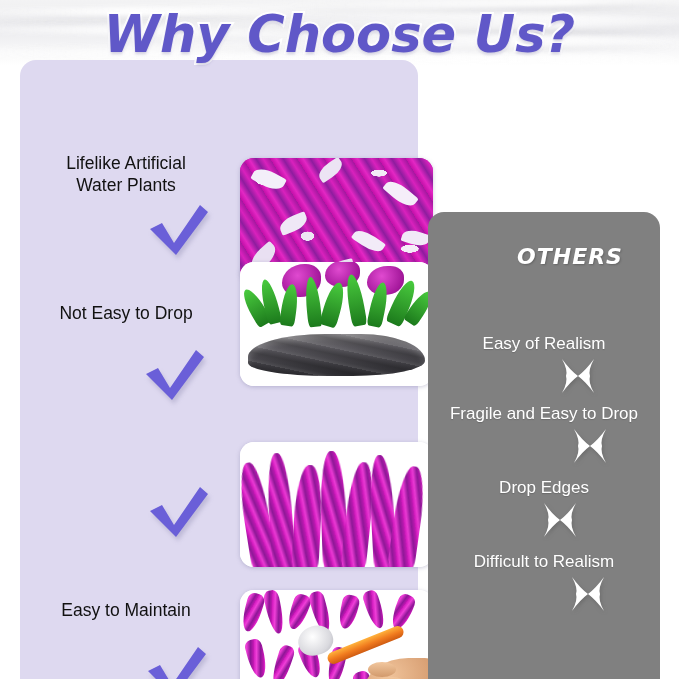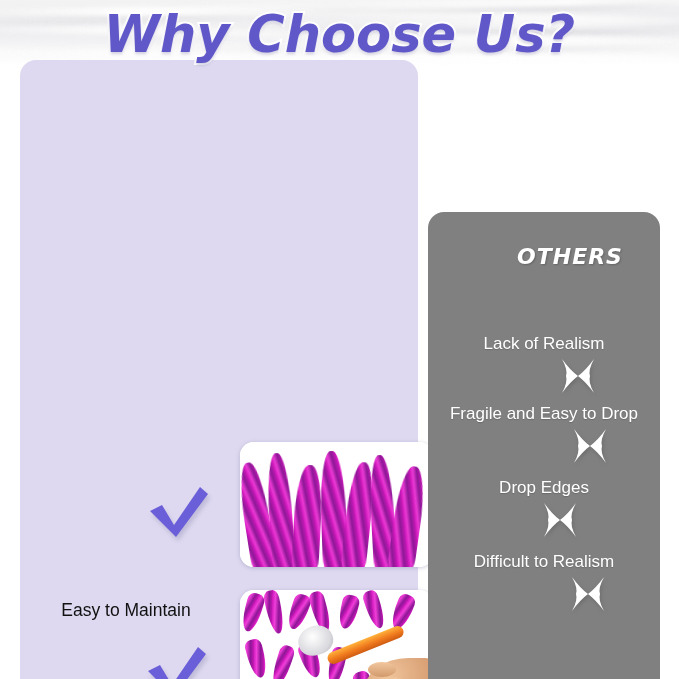--- a/index.html
+++ b/index.html
@@ -293,21 +293,62 @@
   <div class="wave w2"></div>
   <div class="wave w3"></div>
   <div class="wave w4"></div>
   <div class="wave w5"></div>
   <div class="wave w6"></div>
 </div>
 <div class="main-title">Why Choose Us?</div>
 
 <div class="ours-panel">
 
-
+  <div class="ours-row r1">
+    <div class="ours-label">Lifelike Artificial<br>Water Plants</div>
+    <svg class="check" viewBox="0 0 62 54">
+      <path d="M2 26 L14 20 L26 40 L52 2 L60 9 L28 52 Z" fill="#6a5fd8"></path>
+    </svg>
+    <div class="thumb">
+      <div class="thumb-art art-leaves-close">
+        <div class="leaf" style="left:6%;top:10%;width:17%;height:13%;background:#f3eff9;transform:rotate(28deg);"></div>
+        <div class="leaf" style="left:40%;top:4%;width:14%;height:11%;background:#ece4f4;transform:rotate(-34deg);"></div>
+        <div class="leaf" style="left:74%;top:22%;width:18%;height:12%;background:#f5eef9;transform:rotate(40deg);"></div>
+        <div class="leaf" style="left:20%;top:46%;width:15%;height:12%;background:#efe8f6;transform:rotate(-22deg);"></div>
+        <div class="leaf" style="left:58%;top:60%;width:17%;height:11%;background:#f2ebf8;transform:rotate(34deg);"></div>
+        <div class="leaf" style="left:4%;top:72%;width:16%;height:13%;background:#e9e0f2;transform:rotate(-42deg);"></div>
+        <div class="leaf" style="left:84%;top:58%;width:14%;height:11%;background:#f1e9f7;transform:rotate(18deg);"></div>
+        <div class="leaf" style="left:46%;top:82%;width:13%;height:10%;background:#efe7f5;transform:rotate(-15deg);"></div>
+      </div>
+    </div>
+  </div>
+
+  <div class="ours-row r2">
+    <div class="ours-label">Not Easy to Drop</div>
+    <svg class="check" viewBox="0 0 62 54">
+      <path d="M2 26 L14 20 L26 40 L52 2 L60 9 L28 52 Z" fill="#6a5fd8"></path>
+    </svg>
+    <div class="thumb">
+      <div class="thumb-art art-driftwood">
+        <div class="bloom" style="left:22%;top:2%;width:20%;height:26%;"></div>
+        <div class="bloom" style="left:44%;top:-2%;width:18%;height:22%;"></div>
+        <div class="bloom" style="left:66%;top:3%;width:19%;height:24%;"></div>
+        <div class="frond" style="left:4%;top:20%;width:8%;height:32%;transform:rotate(-30deg);"></div>
+        <div class="frond" style="left:12%;top:14%;width:7%;height:36%;transform:rotate(-14deg);"></div>
+        <div class="frond" style="left:22%;top:18%;width:8%;height:34%;transform:rotate(8deg);"></div>
+        <div class="frond" style="left:34%;top:12%;width:7%;height:40%;transform:rotate(-6deg);"></div>
+        <div class="frond" style="left:44%;top:16%;width:9%;height:36%;transform:rotate(16deg);"></div>
+        <div class="frond" style="left:56%;top:10%;width:8%;height:42%;transform:rotate(-10deg);"></div>
+        <div class="frond" style="left:68%;top:16%;width:8%;height:36%;transform:rotate(12deg);"></div>
+        <div class="frond" style="left:80%;top:14%;width:9%;height:38%;transform:rotate(24deg);"></div>
+        <div class="frond" style="left:89%;top:22%;width:8%;height:30%;transform:rotate(34deg);"></div>
+        <div class="dw-log"></div>
+      </div>
+    </div>
+  </div>
 
   <div class="ours-row r3">
     <svg class="check" viewBox="0 0 62 54">
       <path d="M2 26 L14 20 L26 40 L52 2 L60 9 L28 52 Z" fill="#6a5fd8"></path>
     </svg>
     <div class="thumb">
       <div class="thumb-art art-stalks">
         <div class="stalk" style="left:2%;width:13%;height:88%;transform:rotate(-9deg);"></div>
         <div class="stalk" style="left:15%;width:12%;height:95%;transform:rotate(-4deg);"></div>
         <div class="stalk" style="left:28%;width:14%;height:86%;transform:rotate(3deg);"></div>
@@ -349,21 +390,21 @@
         <div class="brush-head"></div>
       </div>
     </div>
   </div>
 </div>
 
 <div class="others-panel">
   <div class="others-title">OTHERS</div>
 
   <div class="others-row o1">
-    <div class="others-label">Lack of Realism</div>
+    <div class="others-label">Easy of Realism</div>
     <svg class="xmark" viewBox="0 0 40 40">
       <path d="M4 3 Q12 14 20 20 Q28 14 36 3 Q30 14 32 20 Q30 26 36 37 Q28 26 20 20 Q12 26 4 37 Q10 26 8 20 Q10 14 4 3 Z" fill="#ffffff"></path>
     </svg>
   </div>
 
   <div class="others-row o2">
     <div class="others-label">Fragile and Easy to Drop</div>
     <svg class="xmark" viewBox="0 0 40 40">
       <path d="M4 3 Q12 14 20 20 Q28 14 36 3 Q30 14 32 20 Q30 26 36 37 Q28 26 20 20 Q12 26 4 37 Q10 26 8 20 Q10 14 4 3 Z" fill="#ffffff"></path>
     </svg>

